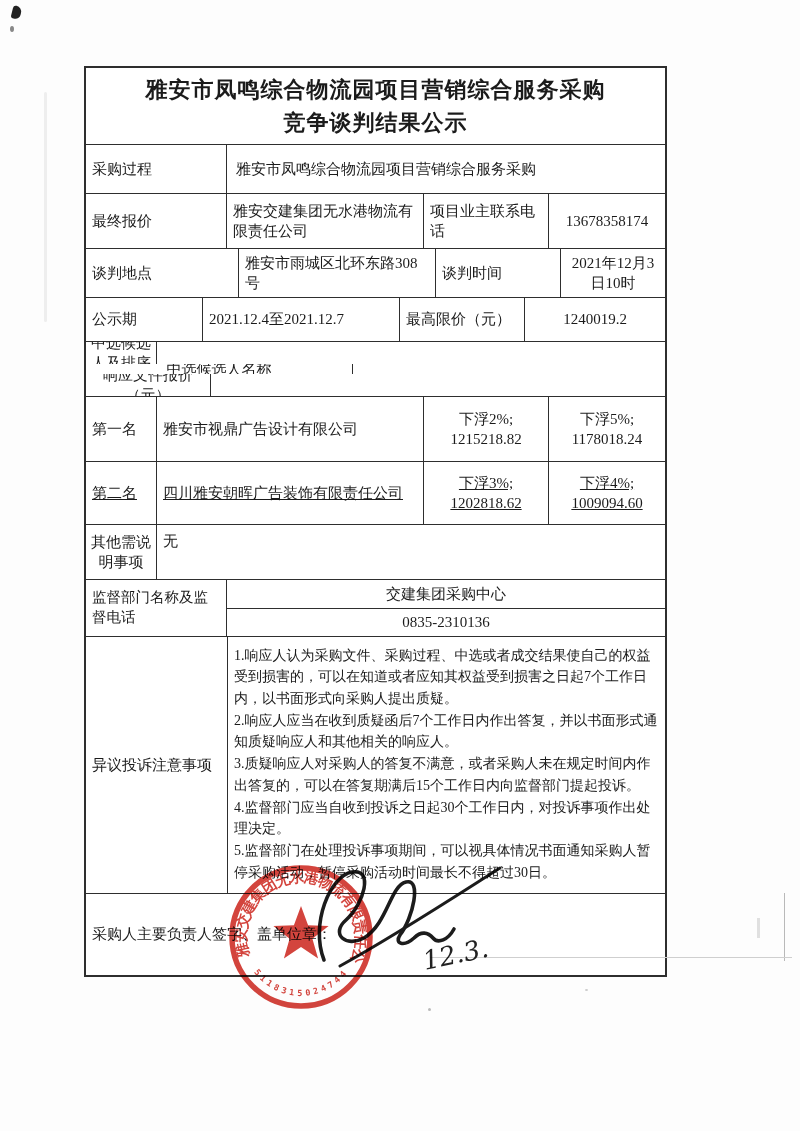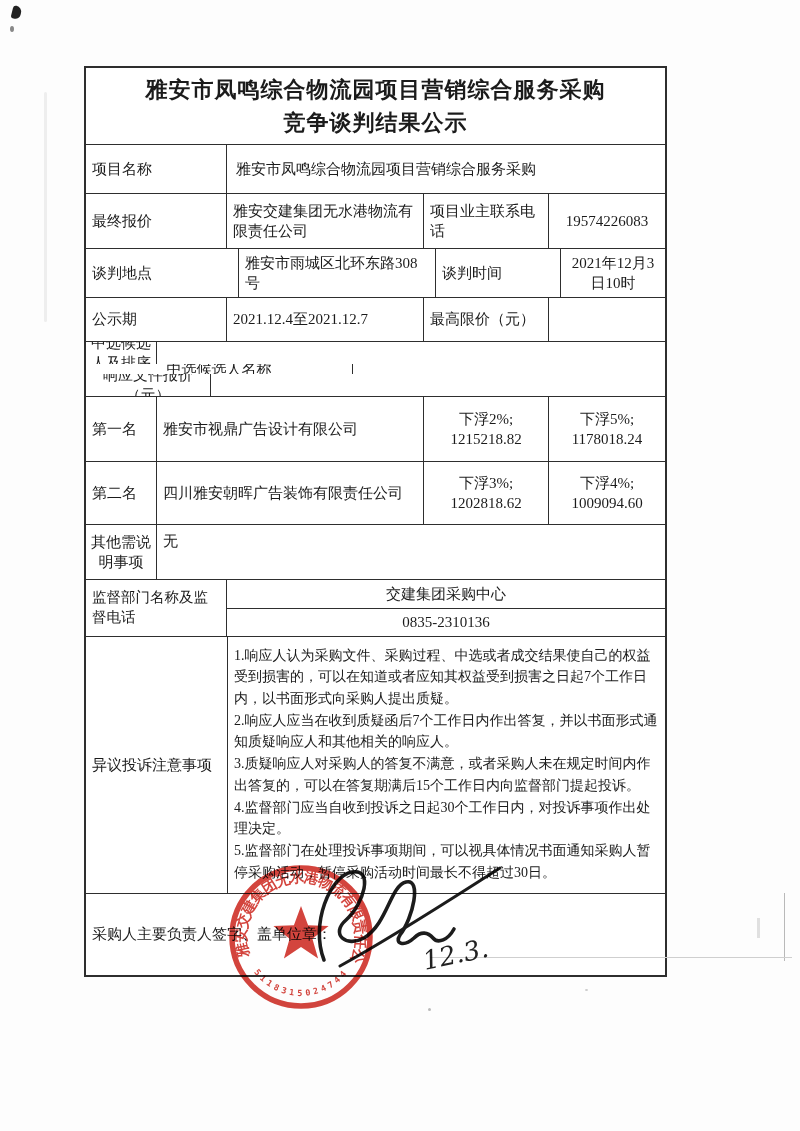--- a/index.html
+++ b/index.html
@@ -68,61 +68,62 @@
   <div class="art dot2"></div>
 
   <div class="doc-table">
 
     <div class="title-row">
       <div>雅安市凤鸣综合物流园项目营销综合服务采购</div>
       <div>竞争谈判结果公示</div>
     </div>
 
     <div class="row" style="height:49px;">
-      <div class="cell padL" style="width:141px;">项目名称</div>
+      <div class="cell padL" style="width:141px;">采购过程</div>
       <div class="cell endc" style="flex:1;padding-left:9px;">雅安市凤鸣综合物流园项目营销综合服务采购</div>
     </div>
 
     <div class="row" style="height:55px;">
       <div class="cell padL" style="width:141px;">最终报价</div>
       <div class="cell padL" style="width:197px;">雅安交建集团无水港物流有限责任公司</div>
       <div class="cell padL" style="width:125px;">项目业主联系电话</div>
-      <div class="cell endc center" style="flex:1;">19574226083</div>
+      <div class="cell endc center" style="flex:1;">13678358174</div>
     </div>
 
     <div class="row" style="height:49px;">
       <div class="cell padL" style="width:153px;">谈判地点</div>
       <div class="cell padL" style="width:197px;">雅安市雨城区北环东路308号</div>
       <div class="cell padL" style="width:125px;">谈判时间</div>
       <div class="cell endc center" style="flex:1;padding:0 4px;">2021年12月3日10时</div>
     </div>
 
     <div class="row" style="height:44px;">
-      <div class="cell padL" style="width:141px;">公示期</div>
+      <div class="cell padL" style="width:117px;">公示期</div>
       <div class="cell padL" style="width:197px;">2021.12.4至2021.12.7</div>
       <div class="cell padL" style="width:125px;">最高限价（元）</div>
+      <div class="cell endc center" style="flex:1;">1240019.2</div>
     </div>
 
     <div class="row" style="height:55px;flex-direction:column;">
       <div class="cell center" style="width:71px;padding:0 3px;">中选候选人及排序</div>
       <div class="cell center" style="width:267px;">中选候选人名称</div>
       <div class="cell center" style="width:125px;padding:0 14px;">响应文件报价（元）</div>
       <div class="cell endc center" style="flex:1;padding:0 4px;">最终报价（元）</div>
     </div>
 
     <div class="row" style="height:65px;">
       <div class="cell padL" style="width:71px;">第一名</div>
       <div class="cell padL" style="width:267px;">雅安市视鼎广告设计有限公司</div>
       <div class="cell center pre" style="width:125px;">下浮2%;
 1215218.82</div>
       <div class="cell endc center pre" style="flex:1;">下浮5%;
 1178018.24</div>
     </div>
 
-    <div class="row" style="height:63px;">
+    <div class="row" style="height:63px;text-decoration:underline;">
       <div class="cell padL" style="width:71px;">第二名</div>
       <div class="cell padL" style="width:267px;">四川雅安朝晖广告装饰有限责任公司</div>
       <div class="cell center pre" style="width:125px;">下浮3%;
 1202818.62</div>
       <div class="cell endc center pre" style="flex:1;">下浮4%;
 1009094.60</div>
     </div>
 
     <div class="row" style="height:55px;">
       <div class="cell center" style="width:71px;padding:0 3px;">其他需说明事项</div>

